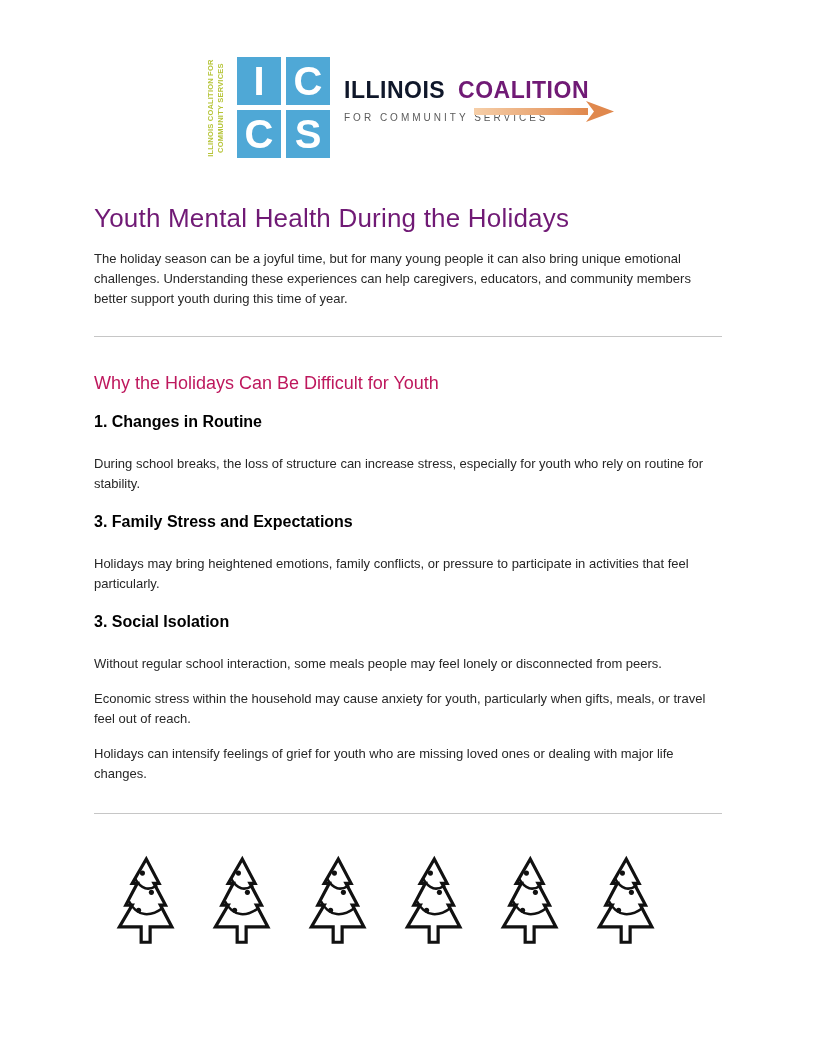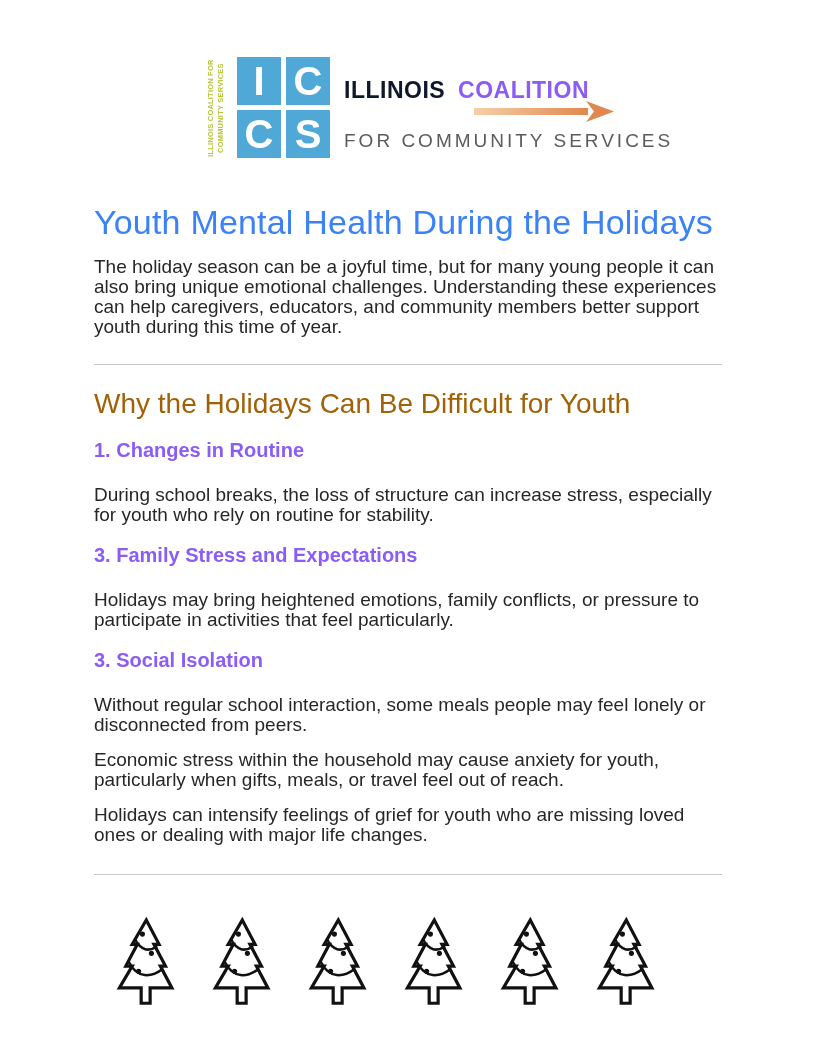--- a/index.html
+++ b/index.html
@@ -25,33 +25,33 @@
     display:grid; grid-template-columns:44px 44px; grid-template-rows:48px 48px;
     gap:5px; margin-left:8px; flex:none;
   }
   .logo-square {
     background:#4fa8d6; color:#ffffff; display:flex; align-items:center; justify-content:center;
     font-size:40px; font-weight:bold; line-height:1;
   }
   .logo-right { position:relative; margin-left:14px; padding-top:20px; width:290px; }
   .wordmark { font-size:23px; font-weight:bold; letter-spacing:0.5px; white-space:nowrap; }
   .wm1 { color:#0f172a; }
-  .wm2 { color:#8b5cf6; margin-left:6px; }
+  .wm2 { color:#701a75; margin-left:6px; }
   .wordmark-sub {
-    margin-top:26px; font-size:19px; letter-spacing:3px; color:#5b5b5b; white-space:nowrap;
+    margin-top:8px; font-size:10px; letter-spacing:3px; color:#5b5b5b; white-space:nowrap;
   }
   .arrow-svg { position:absolute; left:130px; top:42px; }
 
   
-  .title { margin-top:43px; font-size:34px; font-weight:400; color:#3b82f6; letter-spacing:0.2px; }
-  p.bodytext { margin-top:15px; font-size:19px; line-height:20px; color:#272727; }
+  .title { margin-top:43px; font-size:26px; font-weight:400; color:#701a75; letter-spacing:0.2px; }
+  p.bodytext { margin-top:15px; font-size:13px; line-height:20px; color:#272727; }
   .divider { border:none; border-top:1.6px solid #c6c6c6; margin-top:27px; }
   .divider-bottom { margin-top:29px; }
-  h2.section { margin-top:23px; font-size:28px; font-weight:400; color:#a16207; }
-  h3.sub { margin-top:19px; font-size:20px; font-weight:bold; color:#8b5cf6; }
+  h2.section { margin-top:36px; font-size:18px; font-weight:400; color:#be185d; }
+  h3.sub { margin-top:19px; font-size:16px; font-weight:bold; color:#000000; }
   h3.sub + p.bodytext { margin-top:23px; }
 
   
   .trees { margin-top:40px; padding-left:19px; display:flex; gap:32px; }
   .tree-icon { width:64px; height:92px; flex:none; }
 </style>
 </head>
 <body>
 
 <div class="page">

